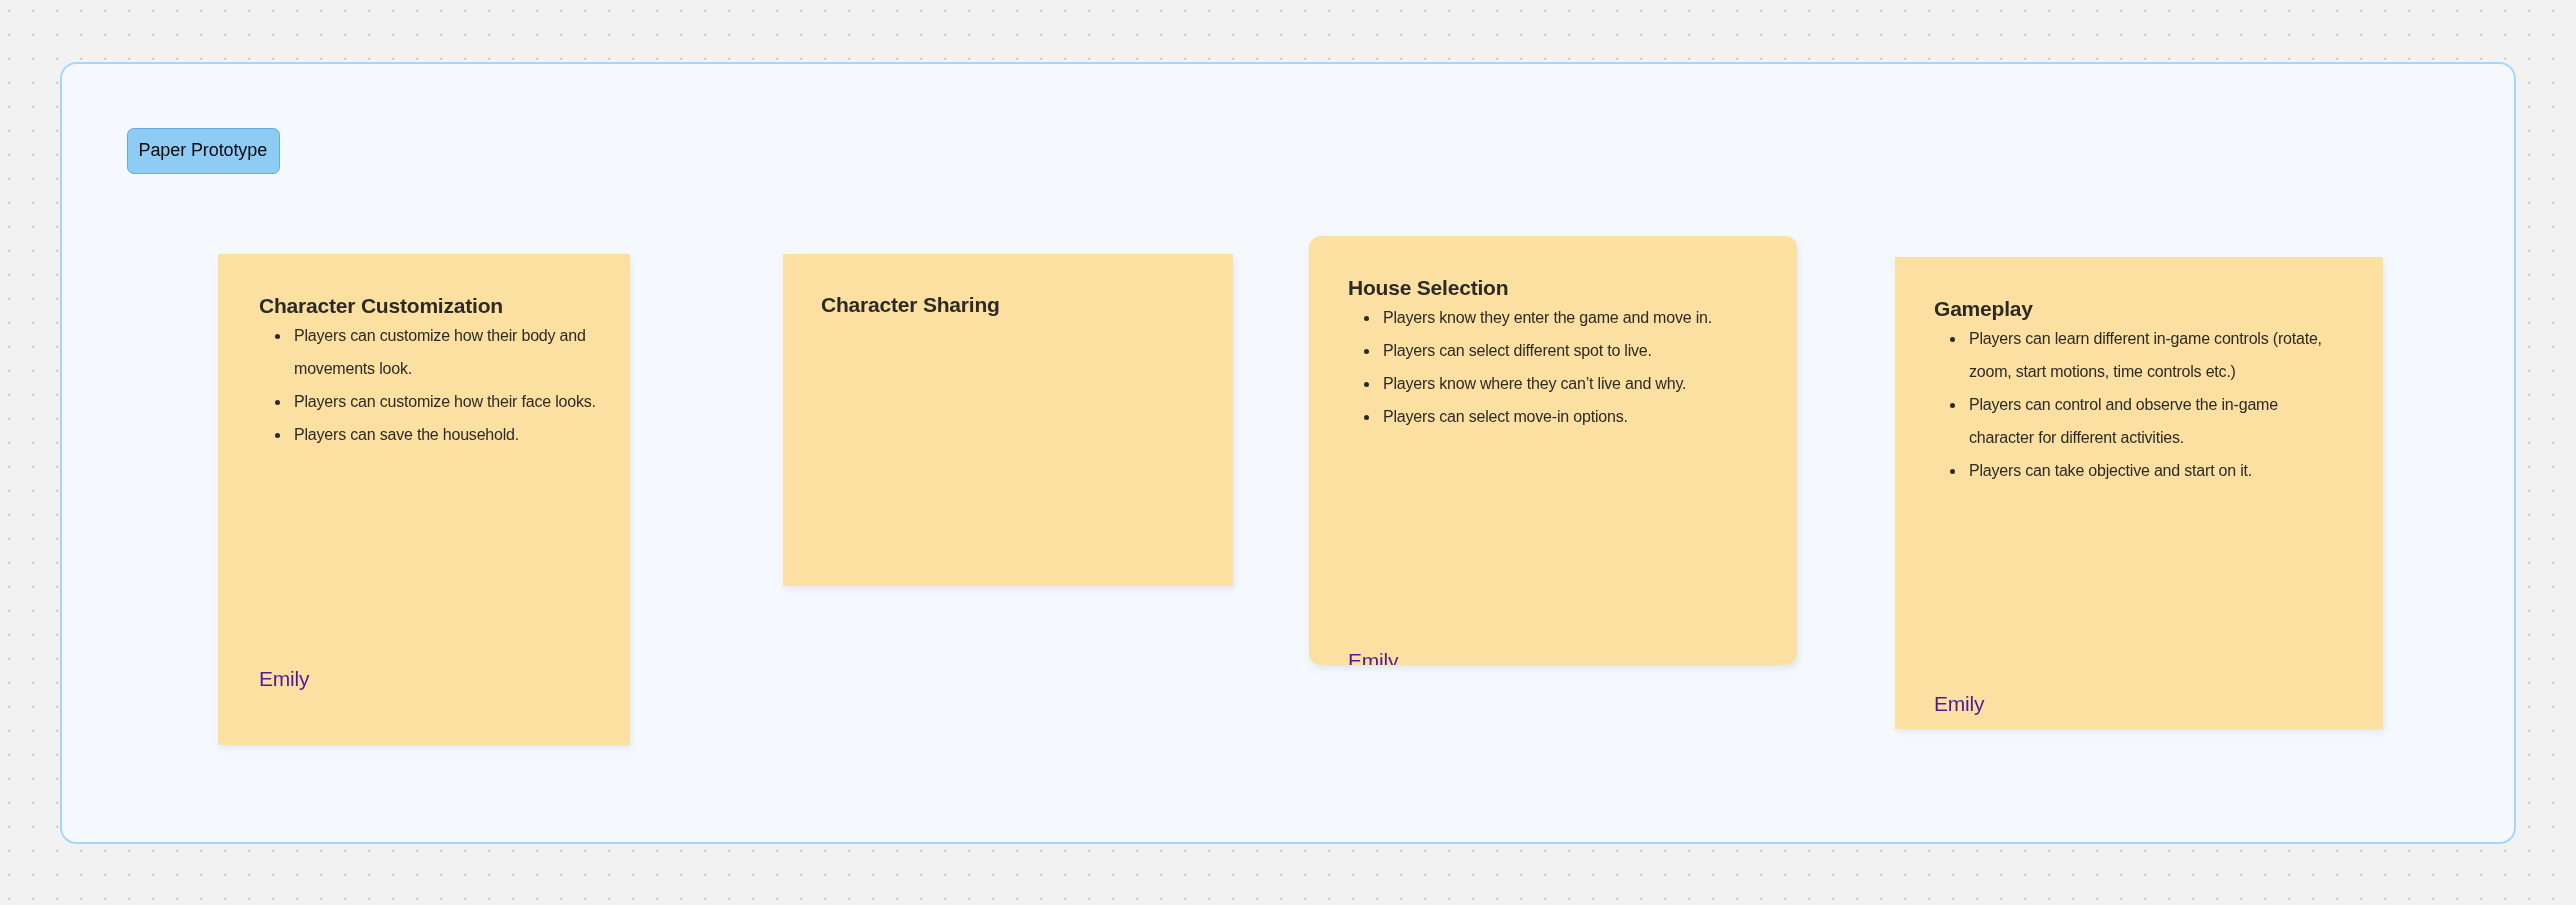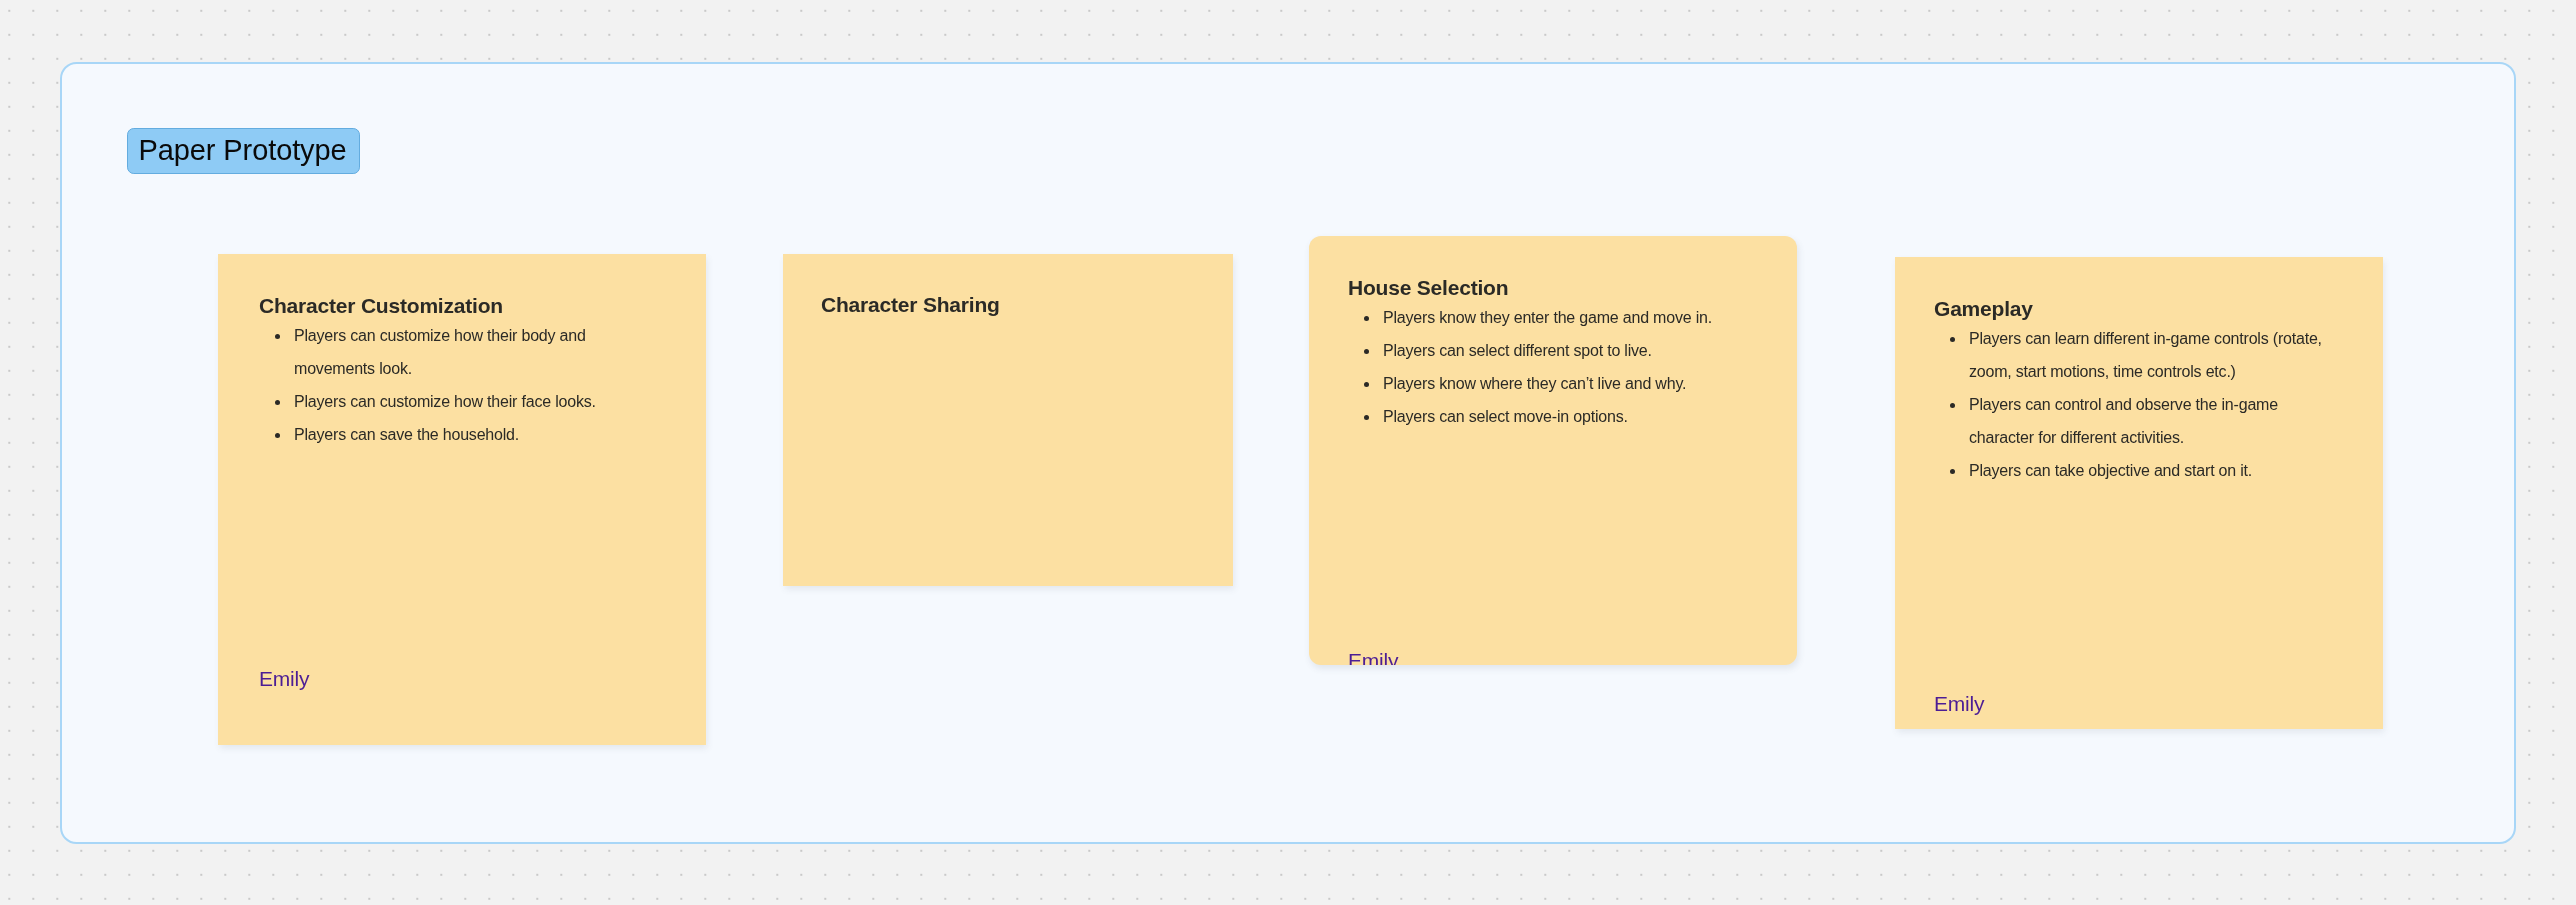--- a/index.html
+++ b/index.html
@@ -40,21 +40,21 @@
     box-sizing: border-box;
     padding: 0 12px 0 10.5px;
     display: flex;
     align-items: center;
     background: #8ecbf5;
     border: 1.5px solid #63acdf;
     border-radius: 6.8px;
     z-index: 5;
   }
   .frame-chip-label {
-    font-size: 29px;
+    font-size: 18px;
     line-height: 25.6px;
     color: #0a0a0a;
     letter-spacing: -0.1px;
     white-space: nowrap;
   }
 
   
   .note {
     position: absolute;
     box-sizing: border-box;
@@ -91,21 +91,21 @@
   }
   .note-author {
     position: absolute;
     font-size: 21px;
     line-height: 22.6px;
     color: #4c1d95;
     letter-spacing: -0.2px;
   }
 
   
-  #note-0 { left: 156px; top: 190px; width: 488px; height: 491px; }
+  #note-0 { left: 156px; top: 190px; width: 412px; height: 491px; }
   #note-0 .note-body { left: 41px; top: 39px; width: 403px; }
   #note-0 .note-author { left: 41px; top: 414px; }
 
   #note-1 { left: 721px; top: 190px; width: 450px; height: 332px; }
   #note-1 .note-body { left: 38px; top: 38px; width: 369px; }
   #note-1 .note-author { left: 38px; top: 372px; }
 
   #note-2 { left: 1247px; top: 172px; width: 488px; height: 429px; border-radius: 12px; }
   #note-2 .note-body { left: 39px; top: 39px; width: 406px; }
   #note-2 .note-author { left: 39px; top: 414px; }

